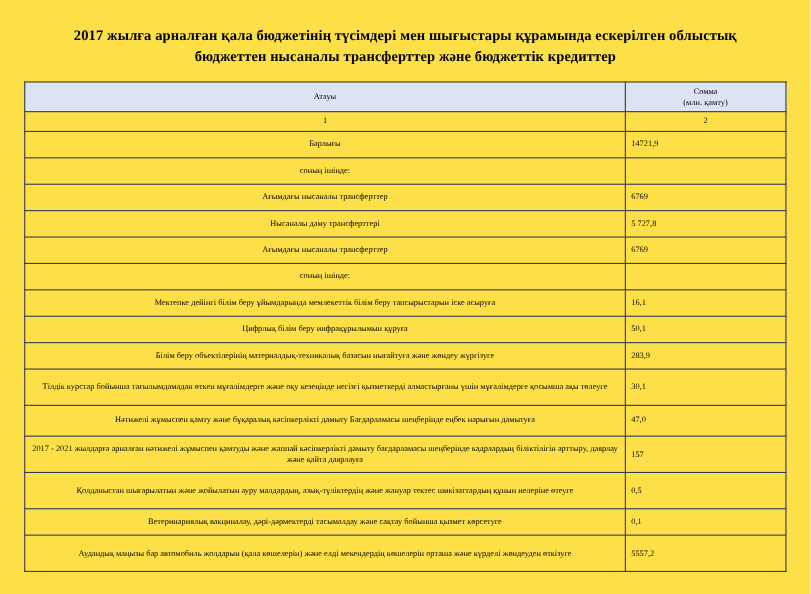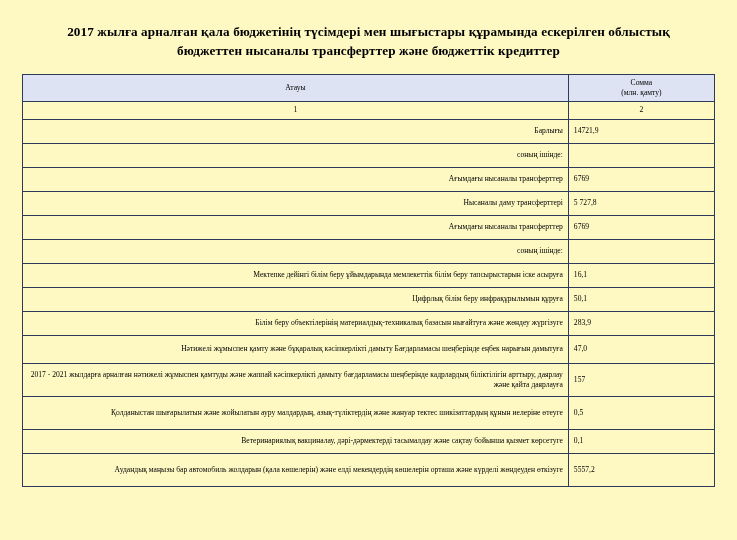--- a/index.html
+++ b/index.html
@@ -14,21 +14,21 @@
     font-family: "Liberation Serif", "DejaVu Serif", serif;
     color: #000000;
     overflow: hidden;
   }
   .page {
     position: relative;
     width: 737px;
     height: 540px;
     box-sizing: border-box;
     padding: 18px 22px 5px 22px;
-    background: #fef9c3;
+    background: #fde047;
   }
   .doc-title {
     text-align: center;
     font-size: 13.2px;
     font-weight: bold;
     line-height: 1.45;
     margin: 4px 14px 14px 14px;
     letter-spacing: 0.1px;
   }
   table.budget {
@@ -54,21 +54,21 @@
   th.col-sum  { width: 20.2%; }
   .sum-head-line1 { display: block; }
   .sum-head-line2 { display: block; }
   tr.numbering td {
     text-align: center;
     height: 13px;
     padding-top: 2px;
     padding-bottom: 2px;
   }
   td.name {
-    text-align: right;
+    text-align: center;
   }
   td.value {
     white-space: nowrap;
   }
   tr.r-tall td { height: 26px; }
   tr.r-short td { height: 17px; }
   tr.r-mid td { height: 21px; margin-left: 25px; }
 </style>
 </head>
 <body>
@@ -125,20 +125,24 @@
           <td class="value">16,1</td>
         </tr>
         <tr class="r-short">
           <td class="name">Цифрлық білім беру инфрақұрылымын құруға</td>
           <td class="value">50,1</td>
         </tr>
         <tr class="r-short">
           <td class="name">Білім беру объектілерінің материалдық-техникалық базасын нығайтуға және жөндеу жүргізуге</td>
           <td class="value">283,9</td>
         </tr>
+        <tr class="r-tall">
+          <td class="name">Тілдік курстар бойынша тағылымдамадан өткен мұғалімдерге және оқу кезеңінде негізгі қызметкерді алмастырғаны үшін мұғалімдерге қосымша ақы төлеуге</td>
+          <td class="value">30,1</td>
+        </tr>
         <tr class="r-mid">
           <td class="name">Нәтижелі жұмыспен қамту және бұқаралық кәсіпкерлікті дамыту Бағдарламасы шеңберінде еңбек нарығын дамытуға</td>
           <td class="value">47,0</td>
         </tr>
         <tr class="r-tall">
           <td class="name">2017 - 2021 жылдарға арналған нәтижелі жұмыспен қамтуды және жаппай кәсіпкерлікті дамыту бағдарламасы шеңберінде кадрлардың біліктілігін арттыру, даярлау және қайта даярлауға</td>
           <td class="value">157</td>
         </tr>
         <tr class="r-tall">
           <td class="name">Қолданыстан шығарылатын және жойылатын ауру малдардың, азық-түліктердің және жануар тектес шикізаттардың құнын иелеріне өтеуге</td>

